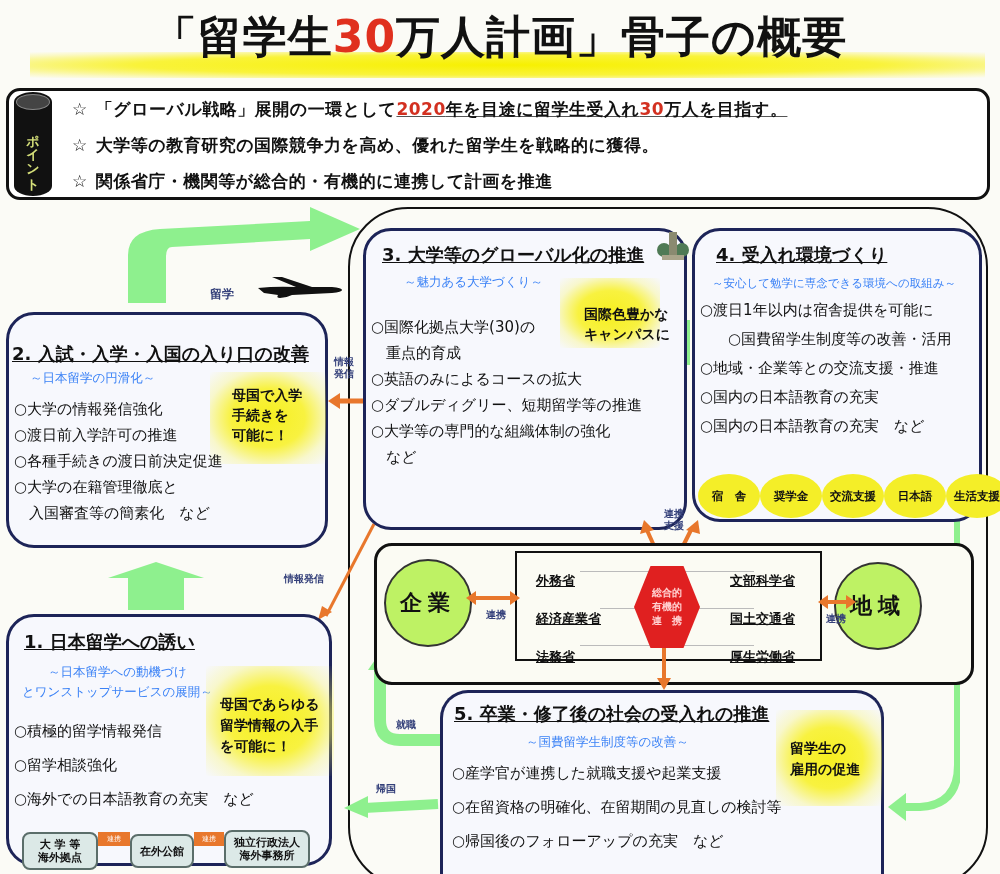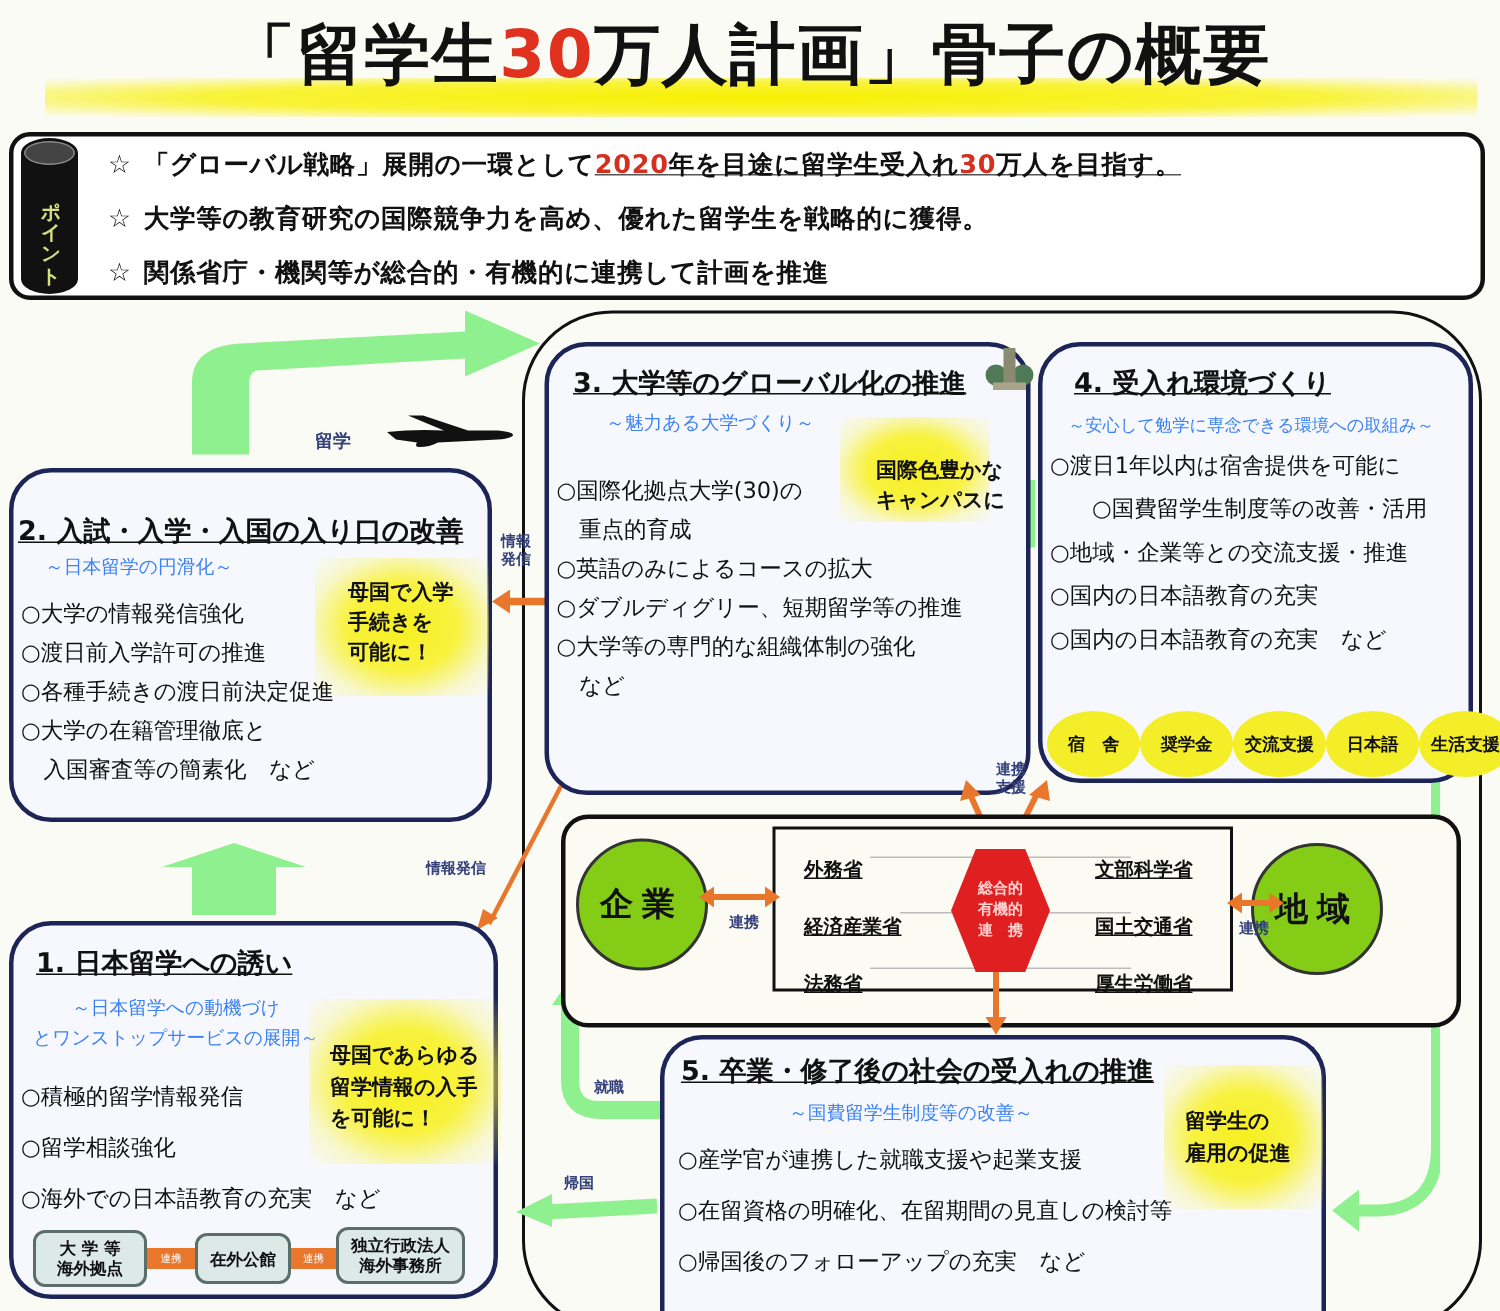--- a/index.html
+++ b/index.html
@@ -39,26 +39,26 @@
   
   .g { background: #8ef08e; }
 
   
   .chip { width: 62px; height: 44px; border-radius: 50%; background: #f4ee28; display:flex; align-items:center; justify-content:center; font-size: 11.5px; font-weight: bold; white-space: nowrap; }
 
   
   .center-wrap { left: 374px; top: 543px; width: 600px; height: 142px; border: 3px solid #111; border-radius: 18px; background: #fbfbf3; }
   .ministry-box { left: 515px; top: 551px; width: 307px; height: 110px; border: 2px solid #111; background: #fbfbf3; }
   .ministry { font-size: 13px; font-weight: bold; text-decoration: underline; white-space: nowrap; }
-  .circle { width: 88px; height: 88px; border-radius: 50%; border: 2px solid #333; background: #84cc16; display:flex; align-items:center; justify-content:center; font-size: 22px; font-weight: bold; letter-spacing: 6px; }
+  .circle { width: 88px; height: 88px; border-radius: 50%; border: 2px solid #333; background: #bef264; display:flex; align-items:center; justify-content:center; font-size: 22px; font-weight: bold; letter-spacing: 6px; }
   .hex { left: 634px; top: 566px; width: 66px; height: 82px; background: #e02020; clip-path: polygon(25% 0, 75% 0, 100% 50%, 75% 100%, 25% 100%, 0 50%); color: #ffd0d0; font-size: 10px; font-weight: bold; line-height: 14px; text-align: center; display:flex; align-items:center; justify-content:center; }
   .small-label { font-size: 10px; color: #34407a; font-weight: bold; white-space: nowrap; }
 
   
-  .org-chip { border: 2px solid #5b6e6a; border-radius: 8px; background: #dce9e7; font-size: 11px; font-weight: bold; line-height: 13px; text-align: center; display:flex; align-items:center; justify-content:center; }
+  .org-chip { border: 2px solid #5b6e6a; border-radius: 8px; background: #dce9e7; font-size: 11px; font-weight: bold; line-height: 13px; text-align: center; display:flex; align-items:center; justify-content:center;margin-top:12px; }
   .org-link { background: #e8772c; color: #fff; font-size: 7px; display:flex; align-items:center; justify-content:center; }
 
   
   .monument { left: 656px; top: 228px; width: 34px; height: 34px; }
 </style>
 </head>
 <body>
 
 <div class="abs title-band"></div>
 <div class="abs title">

